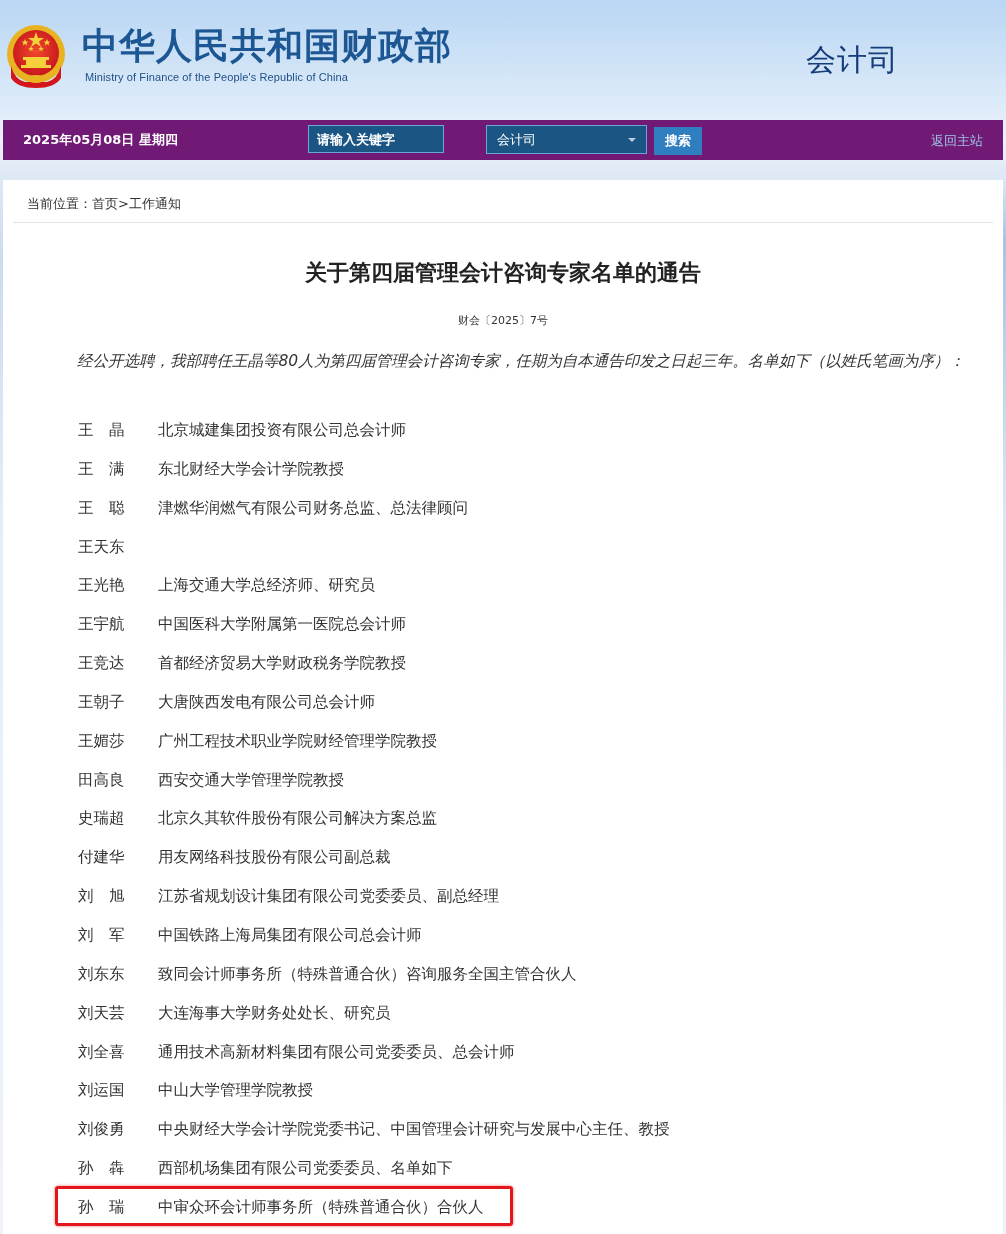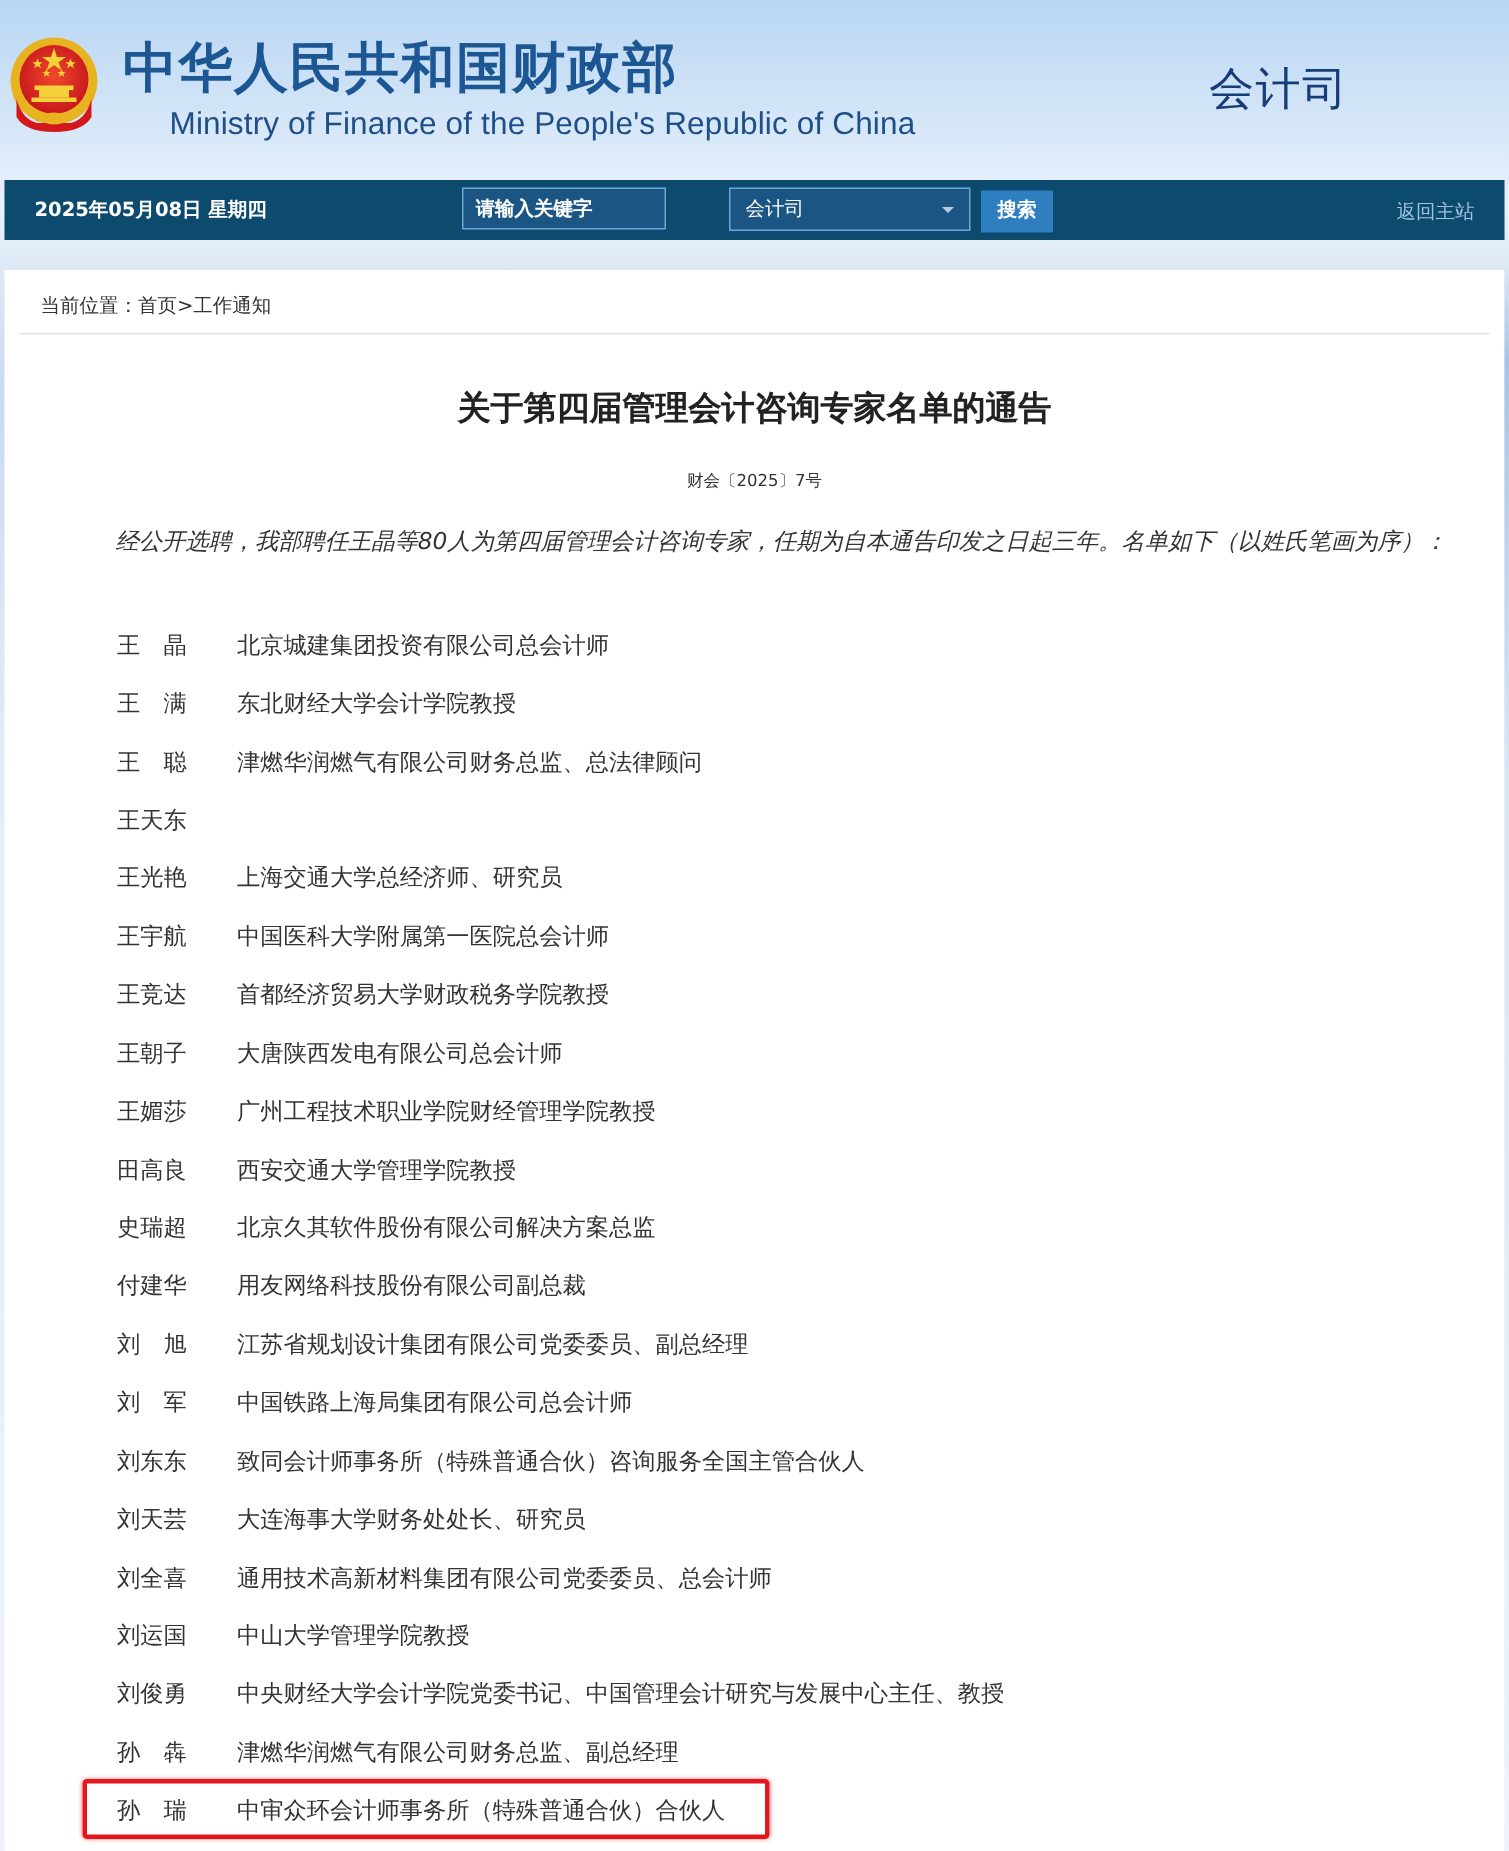--- a/index.html
+++ b/index.html
@@ -12,31 +12,31 @@
   
   .header { position: absolute; left: 0; top: 0; width: 1006px; height: 118px; }
   .emblem { position: absolute; left: 5px; top: 22px; width: 62px; height: 68px; }
   .site-title-cn {
     position: absolute; left: 82px; top: 24px;
     font-size: 36px; font-weight: bold; color: #1c5693; letter-spacing: 1px;
     font-family: "DejaVu Sans", sans-serif; line-height: 44px; white-space: nowrap;
   }
   .site-title-en {
     position: absolute; left: 85px; top: 71px;
-    font-size: 21px; color: #1f4f86; font-family: "Liberation Sans", sans-serif;
-    white-space: nowrap; letter-spacing: 0.1px; margin-left: 28px;
+    font-size: 11px; color: #1f4f86; font-family: "Liberation Sans", sans-serif;
+    white-space: nowrap; letter-spacing: 0.1px;
   }
   .dept-name {
     position: absolute; left: 806px; top: 40px; font-size: 30px; color: #163d7a;
     font-family: "DejaVu Sans", sans-serif; line-height: 40px; letter-spacing: 1px;
   }
   
   .navbar {
     position: absolute; left: 3px; top: 120px; width: 1000px; height: 40px;
-    background: #0c4a6e;
+    background: #701a75;
   }
   .date-text {
     position: absolute; left: 20px; top: 11px; color: #ffffff; font-size: 13px; font-weight: bold;
     white-space: nowrap;
   }
   .search-input {
     position: absolute; left: 305px; top: 5px; width: 136px; height: 28px;
     border: 1px solid #6aa6d9; background: #1a5583; color: #ffffff;
     font-size: 13px; font-weight: bold; padding-left: 8px; line-height: 26px;
     font-family: "DejaVu Sans", sans-serif; outline: none;
@@ -245,21 +245,21 @@
       </div>
       <div class="roster-row">
         <span class="roster-name">刘俊勇</span>
         <span class="roster-title">中央财经大学会计学院党委书记、中国管理会计研究与发展中心主任、教授</span>
       </div>
       <div class="roster-row">
         <span class="roster-name">
           <span class="c1">孙</span>
           <span class="c2">犇</span>
         </span>
-        <span class="roster-title">津燃华润燃气有限公司财务总监、副总经理</span>
+        <span class="roster-title">西部机场集团有限公司党委委员、名单如下</span>
       </div>
       <div class="roster-row">
         <span class="roster-name">
           <span class="c1">孙</span>
           <span class="c2">瑞</span>
         </span>
         <span class="roster-title">中审众环会计师事务所（特殊普通合伙）合伙人</span>
       </div>
     </div>
 </div>

